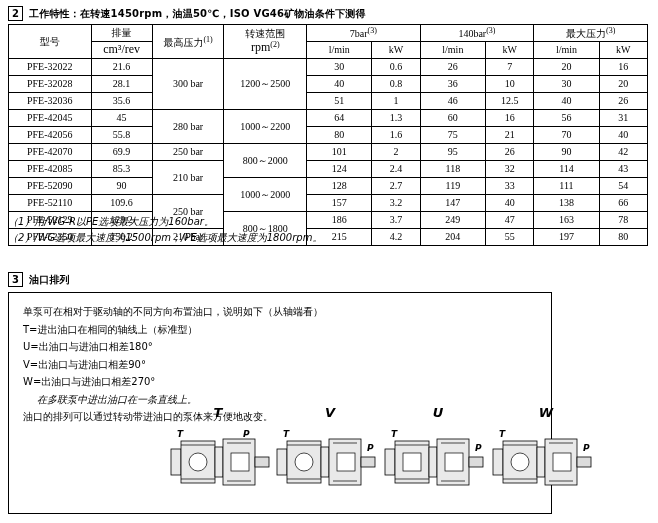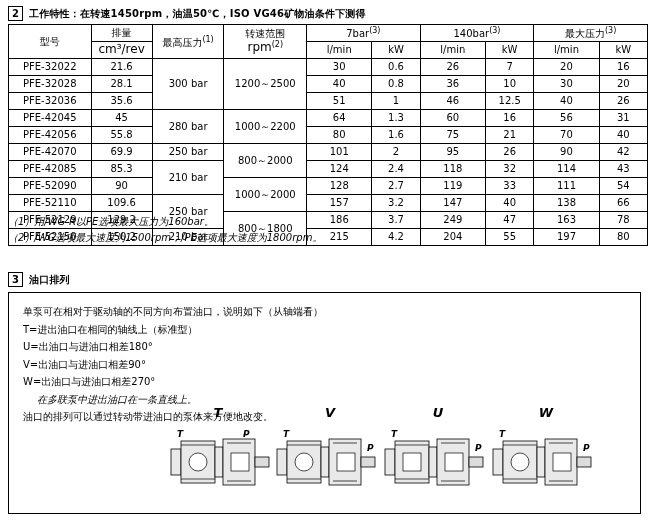--- a/index.html
+++ b/index.html
@@ -48,20 +48,21 @@
   #sec2 { position: absolute; left: 8px; top: 272px; }
 
   
   table.spec {
     position: absolute;
     left: 8px;
     top: 24px;
     border-collapse: collapse;
     width: 640px;
     font-size: 10px;
+    font-family: Liberation Serif, serif;
   }
   table.spec th, table.spec td {
     border: 1px solid #000;
     text-align: center;
     vertical-align: middle;
     padding: 0;
     height: 16px;
     line-height: 1.15;
   }
   table.spec th {
@@ -86,21 +87,21 @@
     line-height: 1.55;
     font-style: italic;
   }
   .notes div { white-space: nowrap; }
 
   
   .port-box {
     position: absolute;
     left: 8px;
     top: 292px;
-    width: 633px;
+    width: 544px;
     height: 222px;
     border: 1px solid #000;
     box-sizing: border-box;
   }
   .port-text {
     position: absolute;
     left: 14px;
     top: 10px;
     font-size: 10px;
     line-height: 1.75;

